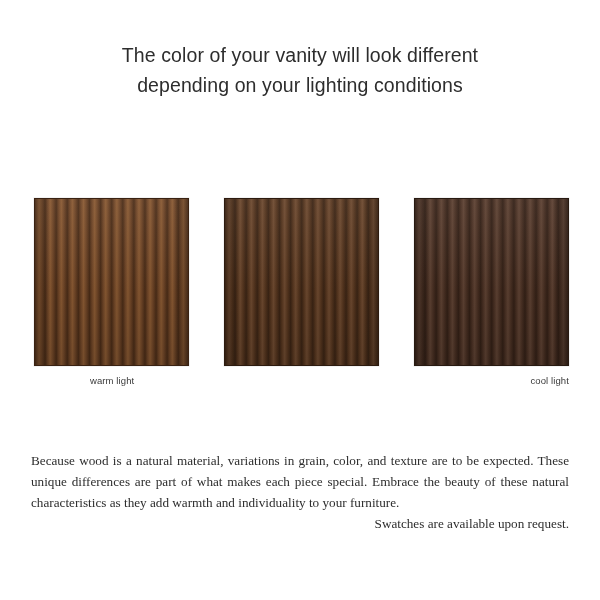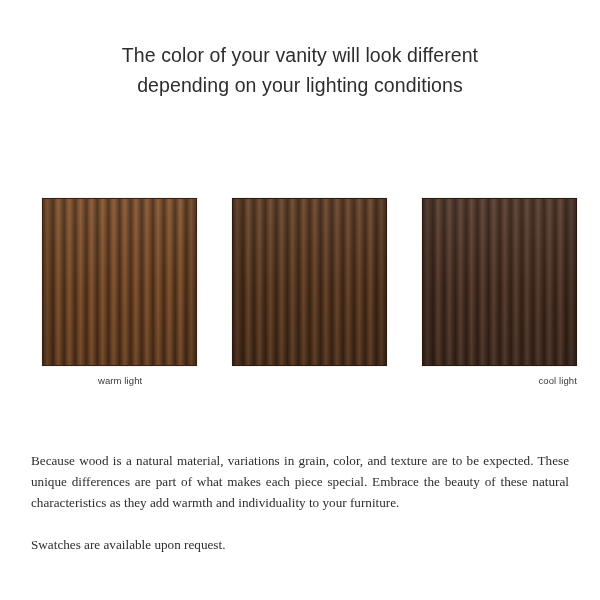--- a/index.html
+++ b/index.html
@@ -32,21 +32,21 @@
     font-weight: 400;
     color: #2d2d2d;
     letter-spacing: 0.1px;
   }
   .headline .line {
     display: block;
   }
   .swatch-row {
     position: absolute;
     top: 198px;
-    left: 10px;
+    left: 2px;
     width: 512px;
     height: 200px;
   }
   .swatch-block {
     position: absolute;
     width: 155px;
   }
   .swatch-block.b0 { left: 32px; }
   .swatch-block.b1 { left: 222px; }
   .swatch-block.b2 { left: 412px; }
@@ -81,22 +81,21 @@
     font-size: 13.2px;
     line-height: 21px;
     text-align: justify;
     color: #2d2d2d;
   }
   .body-text p {
     margin: 0;
     font-family: Liberation Serif, serif;
   }
   .body-text p.second {
-    margin-top: 21px;
-    text-align: left;
+    text-align: right;
   }
 </style>
 </head>
 <body>
 
 <div class="page">
 
   <div class="headline">
     <span class="line">The color of your vanity will look different</span>
     <span class="line">depending on your lighting conditions</span>

